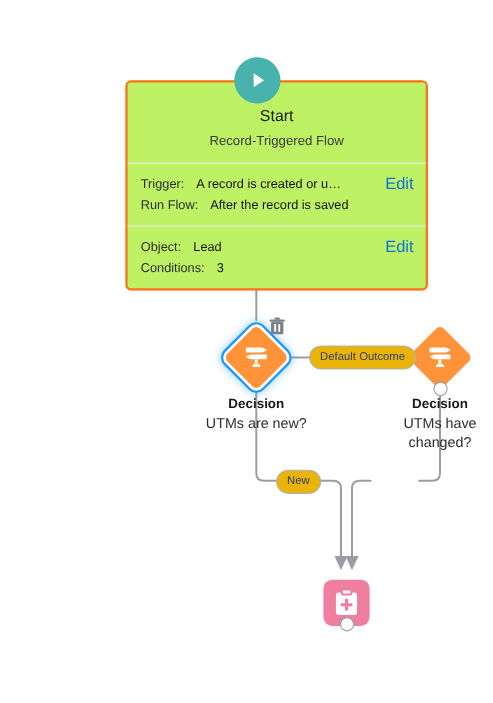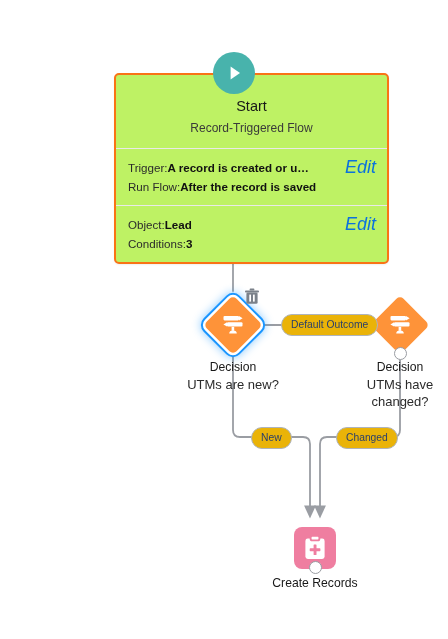--- a/index.html
+++ b/index.html
@@ -71,34 +71,33 @@
   .start-section:last-child { border-bottom: none; }
   .start-row {
     font-size: 11.6px;
     color: #2b2b2b;
     line-height: 19px;
     white-space: nowrap;
     overflow: hidden;
     padding-right: 34px;
   }
   .start-row .lbl { font-weight: 400; }
-  .start-row .val { font-weight: bold; color: #111; margin-left: 0; }
+  .start-row .val { font-weight: normal; color: #111; margin-left: 11px; }
   .edit-link {
     position: absolute;
     right: 11px;
     top: 9px;
-    font-size: 18px;
+    font-size: 15px;
     line-height: 19px;
     color: #0b72dd;
     cursor: pointer;
     background: none;
     border: none;
     padding: 0;
     font-family: inherit;
-    font-style: italic;
   }
 
   
   .play-badge {
     position: absolute;
     left: 213px;
     top: 52px;
     width: 42px;
     height: 42px;
     border-radius: 50%;
@@ -153,21 +152,21 @@
   }
   .node-label {
     position: absolute;
     top: 34px;
     left: -70px;
     width: 140px;
     text-align: center;
   }
   .node-title {
     font-size: 12.2px;
-    font-weight: normal;
+    font-weight: bold;
     color: #181818;
     line-height: 17px;
   }
   .node-desc {
     font-size: 13px;
     color: #2b2b2b;
     line-height: 17px;
   }
 
   
@@ -337,20 +336,18 @@
   <div class="rect-node">
     <svg width="26" height="26" viewBox="0 0 26 26" aria-hidden="true">
       <rect x="3.4" y="3.6" width="19.2" height="20.4" rx="2.4" fill="#ffffff"></rect>
       <rect x="8.6" y="0.8" width="8.8" height="4.6" rx="1.6" fill="#ffffff" stroke="#ef7ea0" stroke-width="1.9"></rect>
       <rect x="11.6" y="9.4" width="2.9" height="10.6" rx="0.6" fill="#ef7ea0"></rect>
       <rect x="7.7" y="13.3" width="10.7" height="2.9" rx="0.6" fill="#ef7ea0"></rect>
     </svg>
   </div>
   <div class="stub-circle" style="left:308.5px; top:561px;"></div>
   <div style="position:absolute; left:245px; top:575px; width:140px; text-align:center;">
-    <div class="node-title">Create Records</div>
   </div>
 
   <div class="pill" style="left:281px; top:314px;">Default Outcome</div>
   <div class="pill" style="left:251px; top:427px;">New</div>
-  <div class="pill" style="left:336px; top:427px;">Changed</div>
 
 </div>
 
 </body></html>

